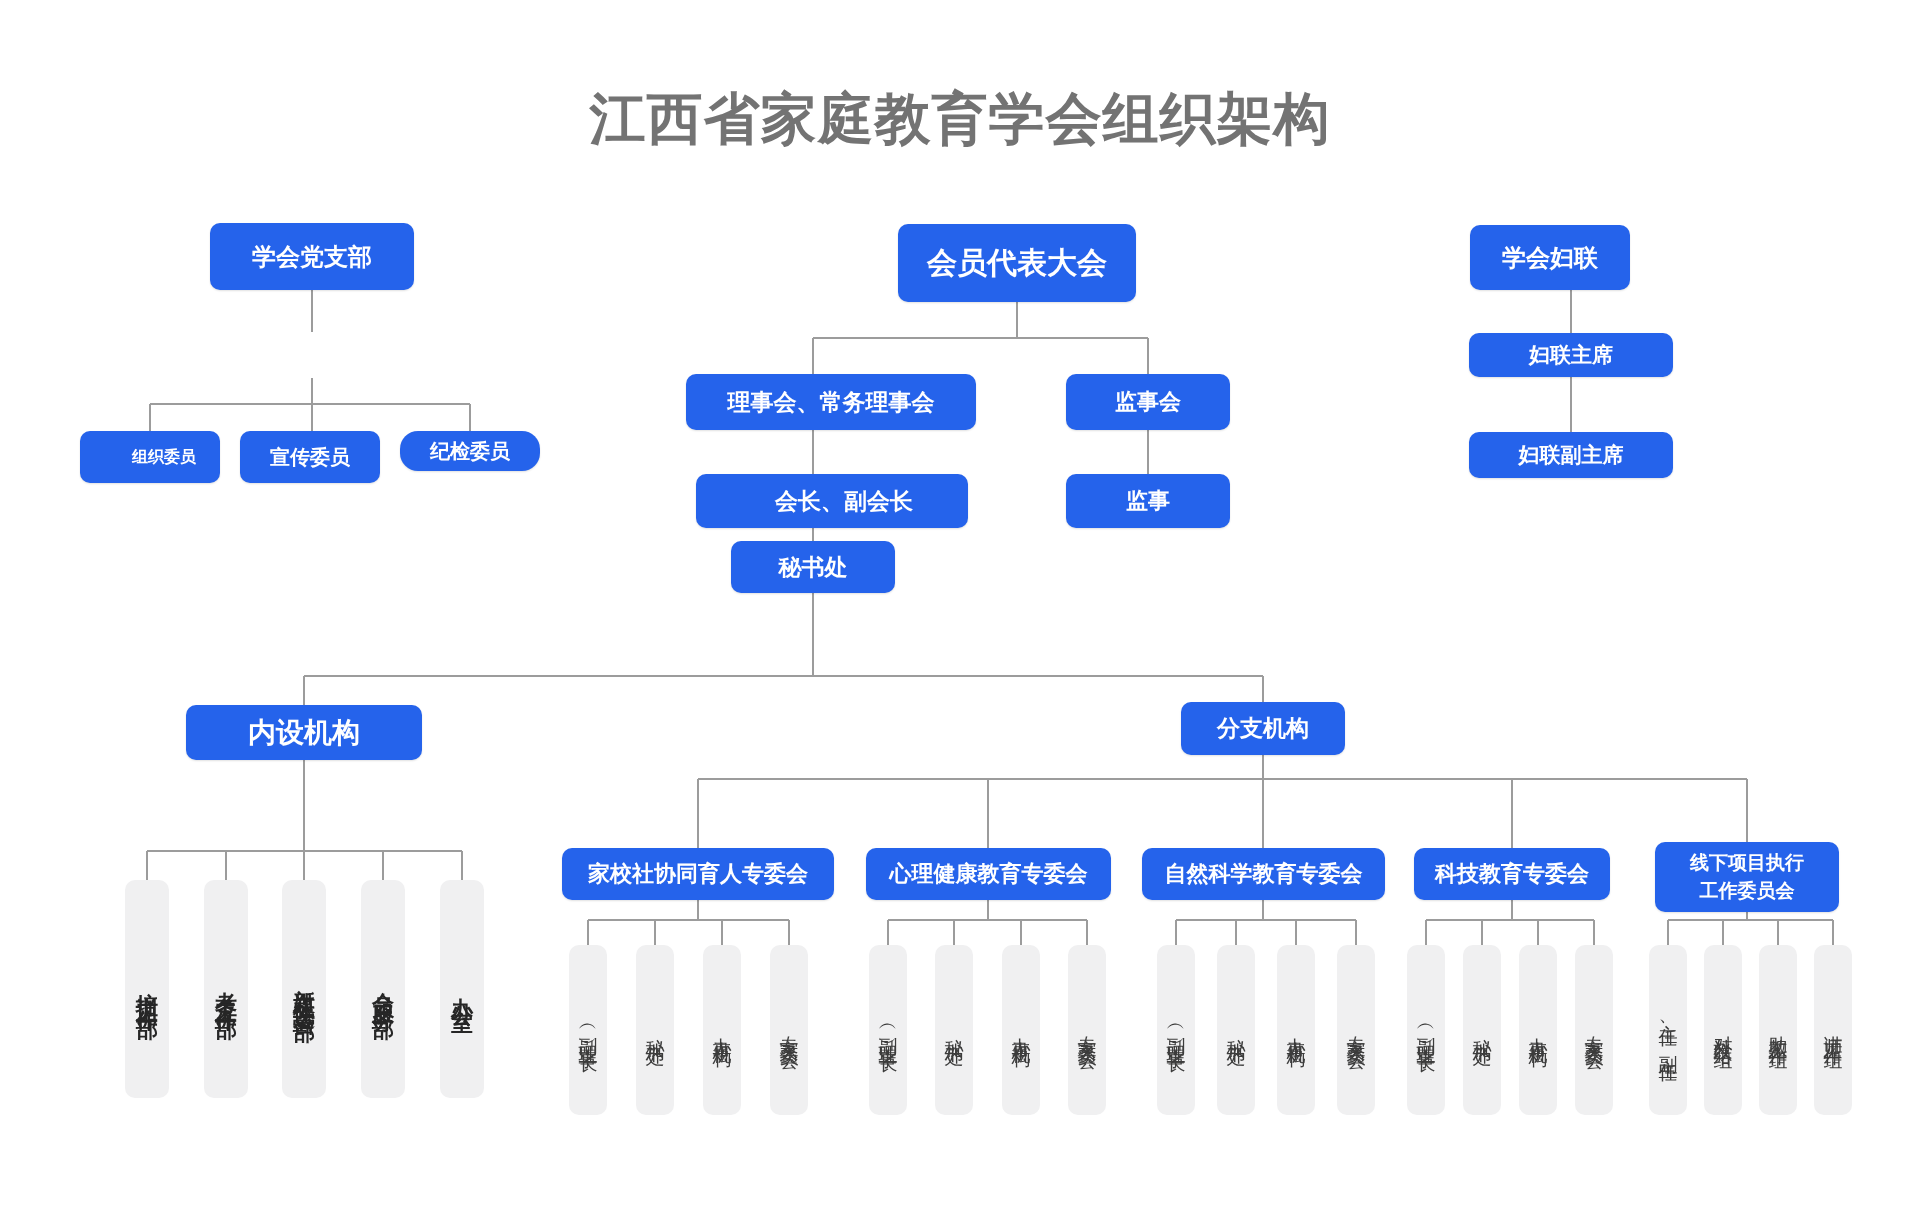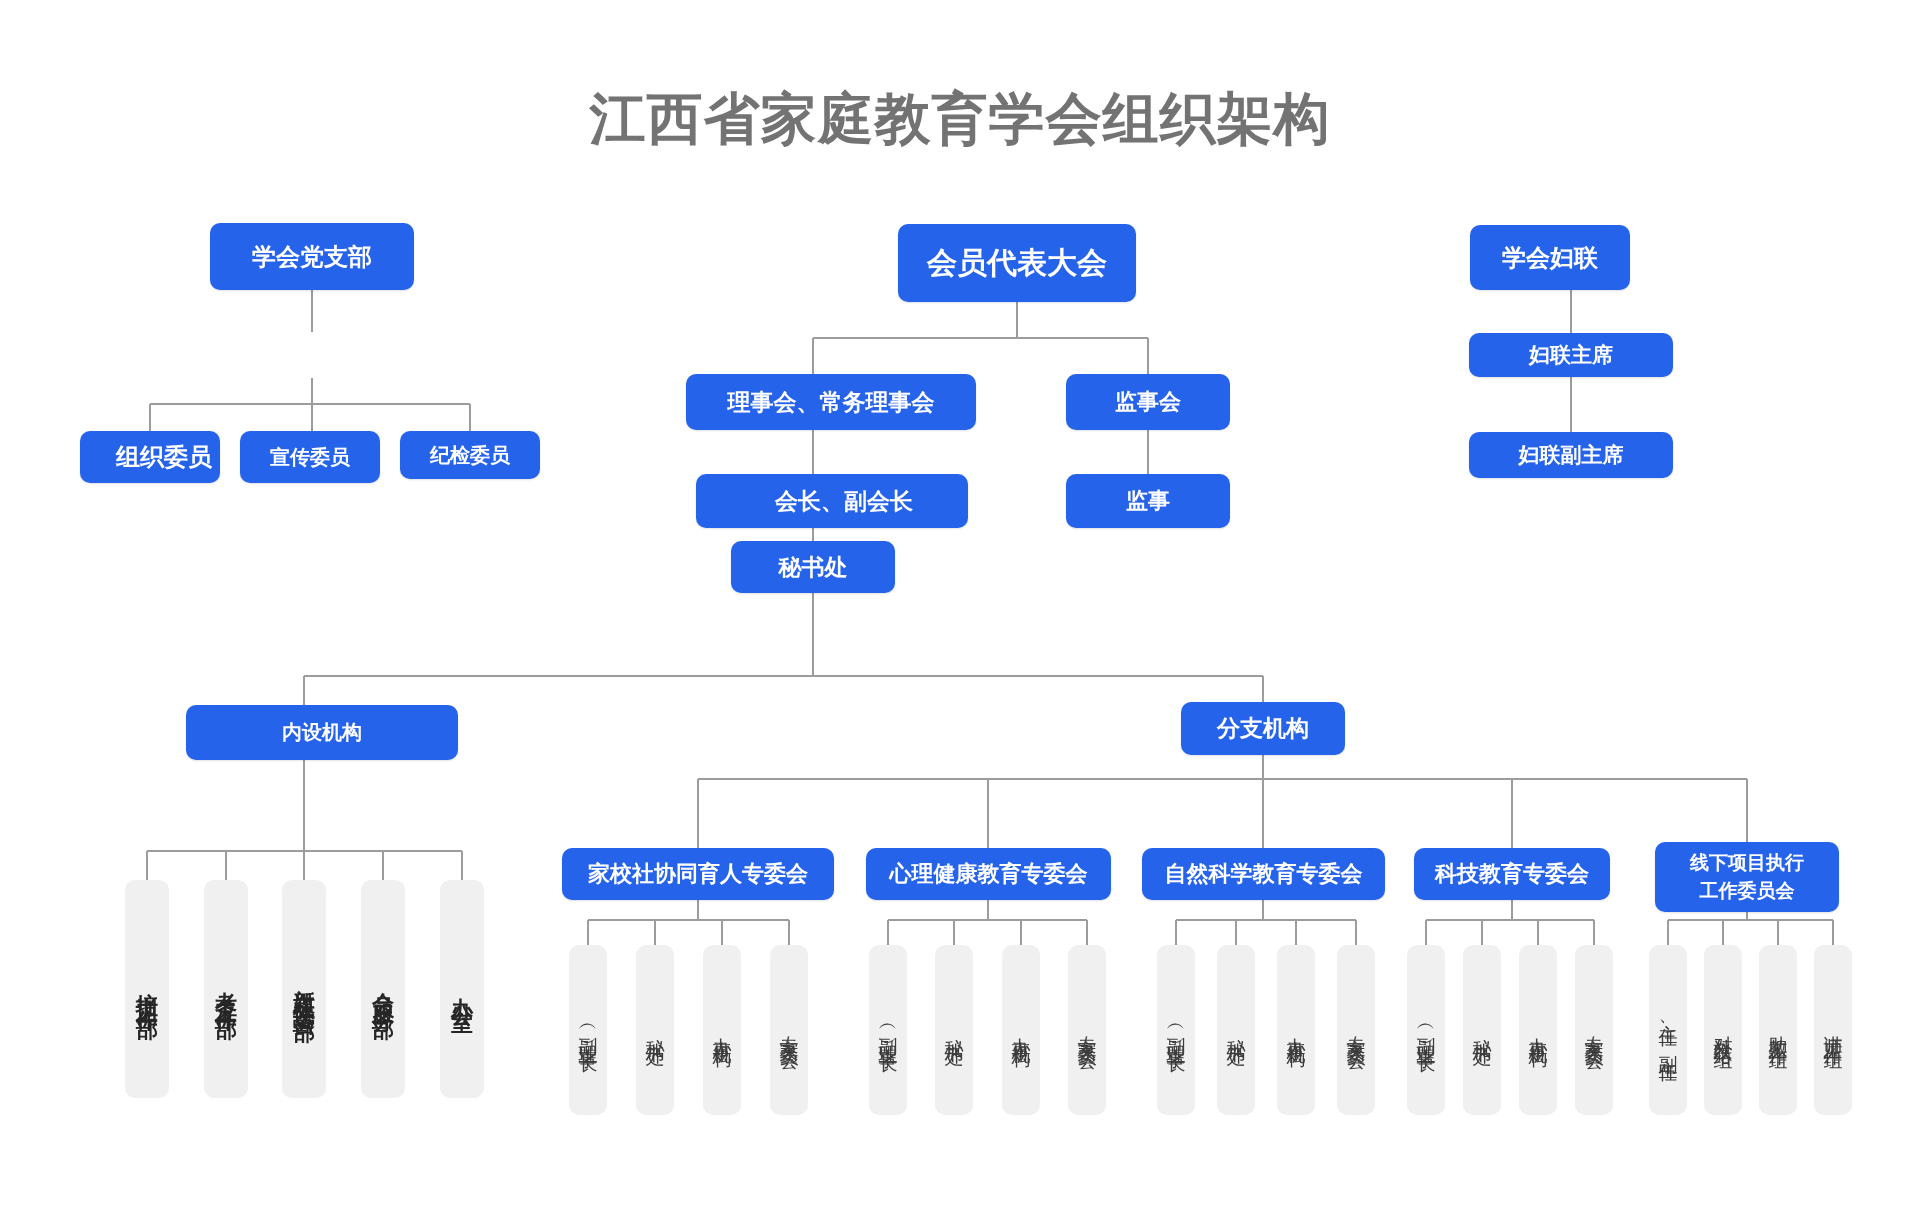--- a/index.html
+++ b/index.html
@@ -97,36 +97,36 @@
 
     <line x1="1747" y1="912" x2="1747" y2="920"></line>
     <line x1="1668" y1="920" x2="1833" y2="920"></line>
     <line x1="1668" y1="920" x2="1668" y2="945"></line>
     <line x1="1723" y1="920" x2="1723" y2="945"></line>
     <line x1="1778" y1="920" x2="1778" y2="945"></line>
     <line x1="1833" y1="920" x2="1833" y2="945"></line>
   </svg>
 
   <div class="node blue" style="left:210px;top:223px;width:204px;height:67px;font-size:24px;">学会党支部</div>
-  <div class="node blue" style="left:80px;top:431px;width:140px;height:52px;font-size:24px;padding-left:28px;">组织委员</div>
+  <div class="node blue" style="left:80px;top:431px;width:140px;height:52px;font-size:16px;padding-left:28px;">组织委员</div>
   <div class="node blue" style="left:240px;top:431px;width:140px;height:52px;font-size:20px;">宣传委员</div>
-  <div class="node blue" style="left:400px;top:431px;width:140px;height:48px;font-size:20px;">纪检委员</div>
+  <div class="node blue" style="left:400px;top:431px;width:140px;height:40px;font-size:20px;border-radius:18px;">纪检委员</div>
 
   <div class="node blue" style="left:898px;top:224px;width:238px;height:78px;font-size:30px;">会员代表大会</div>
   <div class="node blue" style="left:686px;top:374px;width:290px;height:56px;font-size:23px;">理事会、常务理事会</div>
   <div class="node blue" style="left:1066px;top:374px;width:164px;height:56px;font-size:22px;">监事会</div>
   <div class="node blue" style="left:696px;top:474px;width:272px;height:54px;font-size:23px;padding-left:24px;">会长、副会长</div>
   <div class="node blue" style="left:1066px;top:474px;width:164px;height:54px;font-size:22px;">监事</div>
   <div class="node blue" style="left:731px;top:541px;width:164px;height:52px;font-size:23px;">秘书处</div>
 
   <div class="node blue" style="left:1470px;top:225px;width:160px;height:65px;font-size:24px;">学会妇联</div>
   <div class="node blue" style="left:1469px;top:333px;width:204px;height:44px;font-size:21px;">妇联主席</div>
   <div class="node blue" style="left:1469px;top:432px;width:204px;height:46px;font-size:21px;">妇联副主席</div>
 
-  <div class="node blue" style="left:186px;top:705px;width:272px;height:55px;font-size:20px;">内设机构</div>
+  <div class="node blue" style="left:186px;top:705px;width:236px;height:55px;font-size:28px;">内设机构</div>
   <div class="vnode dept" style="left:125px;top:880px;width:44px;height:218px;">
     <span class="vtext">培训工作部</span>
   </div>
   <div class="vnode dept" style="left:204px;top:880px;width:44px;height:218px;">
     <span class="vtext">考务工作部</span>
   </div>
   <div class="vnode dept" style="left:282px;top:880px;width:44px;height:218px;">
     <span class="vtext">新媒体运营部</span>
   </div>
   <div class="vnode dept" style="left:361px;top:880px;width:44px;height:218px;">

